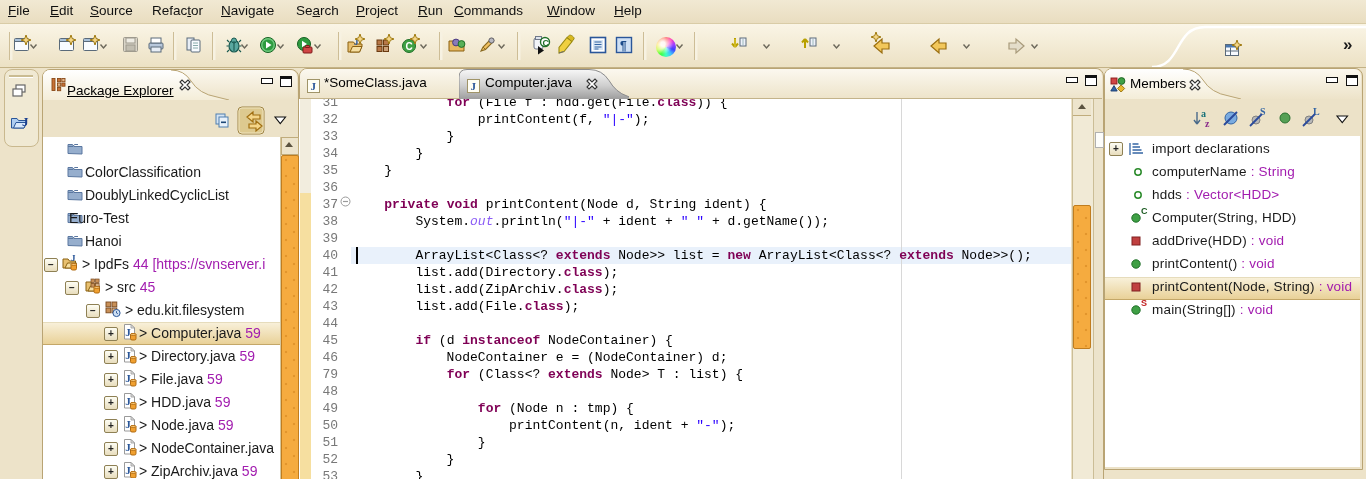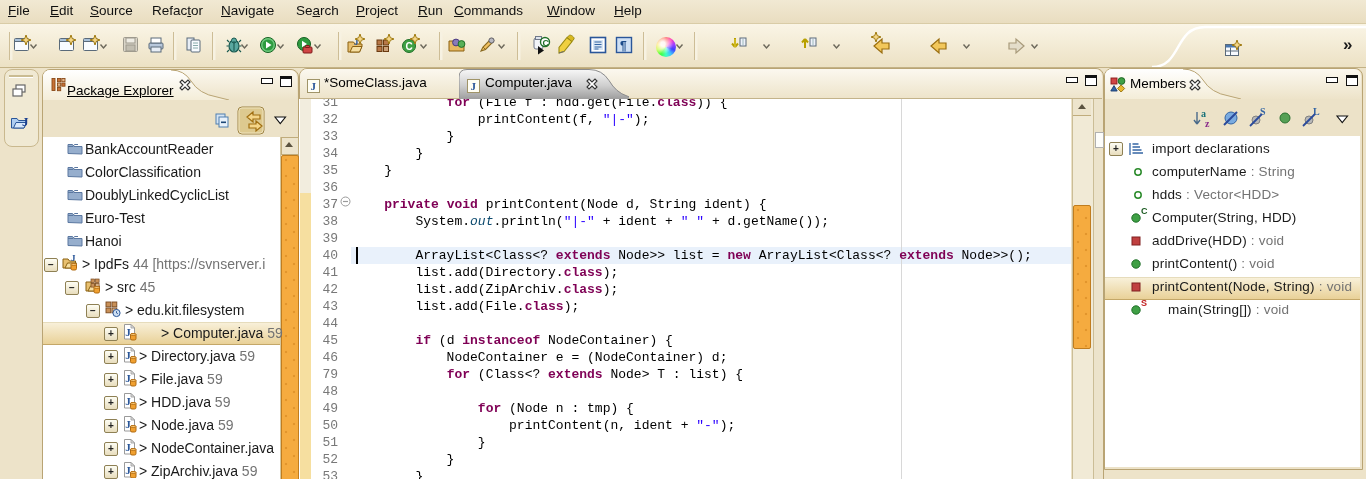--- a/index.html
+++ b/index.html
@@ -9,24 +9,24 @@
 #menubar span{position:absolute;top:3px;font-size:13.5px;color:#101010;}
 #menubar u{text-decoration:underline;}
 
 #toolbar{position:absolute;left:0;top:24px;width:1366px;height:43px;background:linear-gradient(#faf5e6,#ece1c4);border-bottom:1px solid #c3b286;}
 .ptab{position:absolute;font-size:13.5px;color:#000;}
 
 .cl{position:absolute;left:54px;height:17px;line-height:17px;font-family:"Liberation Mono",monospace;font-size:13px;white-space:pre;color:#000;}
 .ln{position:absolute;height:17px;line-height:17px;font-family:"Liberation Mono",monospace;font-size:13px;color:#787878;width:28px;text-align:right;left:11px;}
 .k{color:#7f0055;font-weight:bold;}
 .s{color:#2a00ff;}
-.o{color:#0c4a6e;font-style:italic;}
+.o{color:#8b5cf6;font-style:italic;}
 
 .trow{position:absolute;font-size:14px;color:#1a1a1a;height:22px;line-height:22px;white-space:pre;}
-.gry{color:#737373;}
+.gry{color:#a21caf;}
 #mem .trow{letter-spacing:0.2px;font-size:13.5px;}
 .exp{position:absolute;width:12px;height:12px;background:linear-gradient(#fdfdf4,#e8ddbd);border:1px solid #8e8054;border-radius:2px;font:bold 10px/11px "Liberation Sans",sans-serif;text-align:center;color:#222;}
 </style></head>
 <body>
 <div id="menubar">
 <span style="left:8px"><u>F</u>ile</span>
 <span style="left:50px"><u>E</u>dit</span>
 <span style="left:90px"><u>S</u>ource</span>
 <span style="left:152px">Refac<u>t</u>or</span>
 <span style="left:221px"><u>N</u>avigate</span>
@@ -382,29 +382,28 @@
       </g>
     <g transform="translate(80,302)">
         <use href="#jfile"></use>
         <use href="#barrel" x="8.5" y="9.5"></use>
       </g>
     <g transform="translate(80,325)">
         <use href="#jfile"></use>
         <use href="#barrel" x="8.5" y="9.5"></use>
       </g>
   </svg>
-  <div class="trow" style="left:43px;top:69px;">BankAccountReader</div>
   <div class="trow" style="left:43px;top:92px;">ColorClassification</div>
   <div class="trow" style="left:43px;top:115px;">DoublyLinkedCyclicList</div>
-  <div class="trow" style="left:43px;top:138px;text-align:center;">Euro-Test</div>
+  <div class="trow" style="left:27px;top:138px;text-align:center;">Euro-Test</div>
   <div class="trow" style="left:43px;top:161px;">Hanoi</div>
   <div class="trow" style="left:40px;top:184px;width:198px;overflow:hidden;">&gt; IpdFs <span class="gry">44 [https://svnserver.i</span></div>
   <div class="trow" style="left:63px;top:207px;">&gt; src <span class="gry">45</span></div>
   <div class="trow" style="left:83px;top:230px;">&gt; edu.kit.filesystem</div>
-  <div class="trow" style="left:97px;top:253px;margin-left:22px;">&gt; Computer.java <span class="gry">59</span></div>
+  <div class="trow" style="left:97px;top:253px;">&gt; Computer.java <span class="gry">59</span></div>
   <div class="trow" style="left:97px;top:276px;">&gt; Directory.java <span class="gry">59</span></div>
   <div class="trow" style="left:97px;top:299px;">&gt; File.java <span class="gry">59</span></div>
   <div class="trow" style="left:97px;top:322px;">&gt; HDD.java <span class="gry">59</span></div>
   <div class="trow" style="left:97px;top:345px;">&gt; Node.java <span class="gry">59</span></div>
   <div class="trow" style="left:97px;top:368px;width:141px;overflow:hidden;">&gt; NodeContainer.java</div>
   <div class="trow" style="left:97px;top:391px;">&gt; ZipArchiv.java <span class="gry">59</span></div>
   <div class="exp" style="left:2px;top:189px;">−</div>
   <div class="exp" style="left:23px;top:212px;">−</div>
   <div class="exp" style="left:44px;top:235px;">−</div>
   <div class="exp" style="left:62px;top:258px;">+</div>
@@ -578,15 +577,15 @@
     <circle cx="32" cy="172" r="4.2" fill="#3fa045" stroke="#1f7028"></circle>
       <text x="37" y="168" font-family="Liberation Sans" font-size="9" font-weight="bold" fill="#c02020">S</text>
   </svg>
   <div class="trow" style="left:48px;top:70px;">import declarations</div>
   <div class="trow" style="left:48px;top:93px;">computerName <span class="gry">: String</span></div>
   <div class="trow" style="left:48px;top:116px;">hdds <span class="gry">: Vector&lt;HDD&gt;</span></div>
   <div class="trow" style="left:48px;top:139px;">Computer(String, HDD)</div>
   <div class="trow" style="left:48px;top:162px;">addDrive(HDD) <span class="gry">: void</span></div>
   <div class="trow" style="left:48px;top:185px;">printContent() <span class="gry">: void</span></div>
   <div class="trow" style="left:48px;top:208px;width:208px;overflow:hidden;">printContent(Node, String) <span class="gry">: void</span></div>
-  <div class="trow" style="left:64px;top:231px;">main(String[]) <span class="gry">: void</span></div>
+  <div class="trow" style="left:48px;top:231px;">main(String[]) <span class="gry">: void</span></div>
   <div class="exp" style="left:5px;top:74px;">+</div>
 </div>
 
 </body></html>

